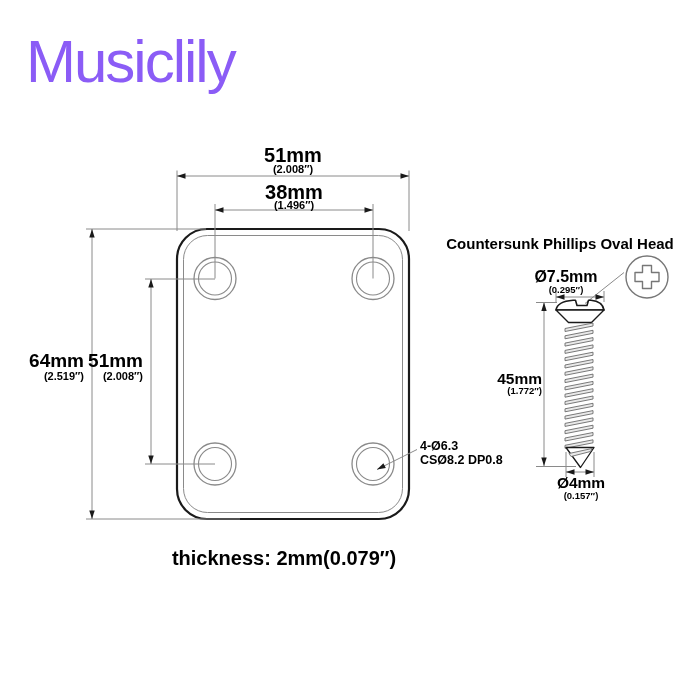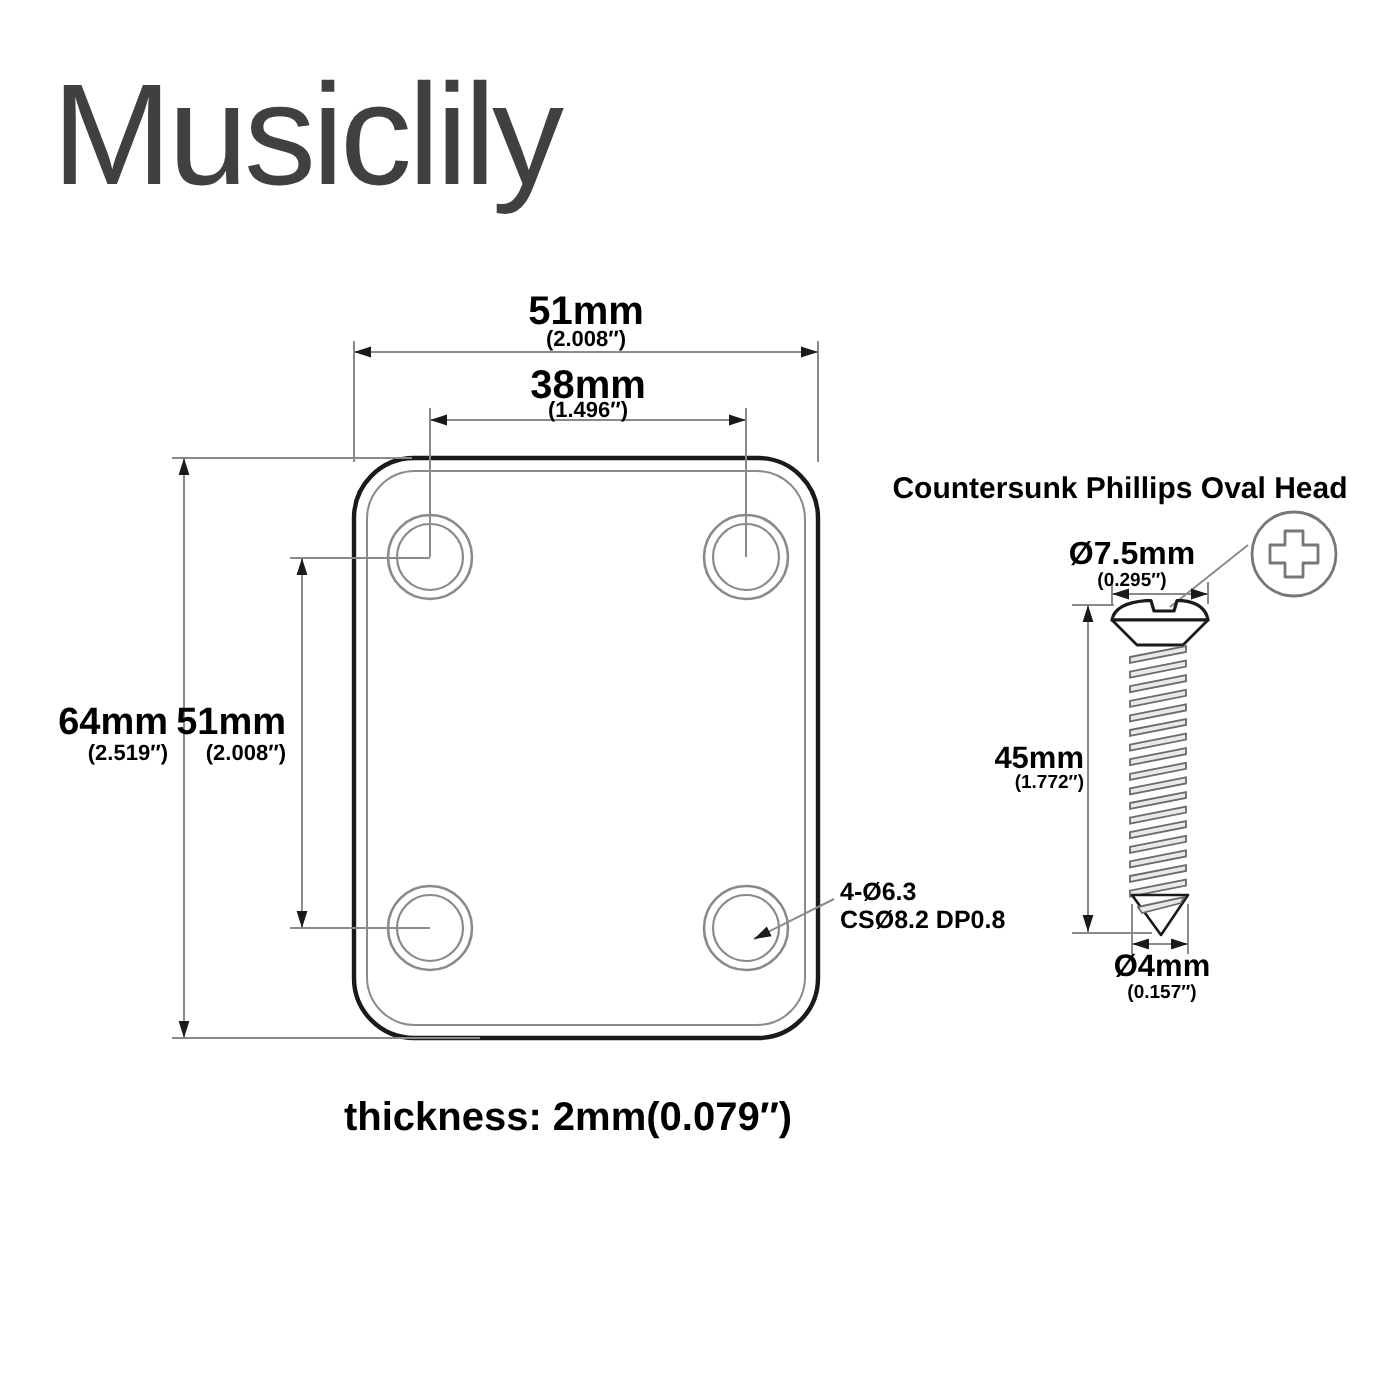--- a/index.html
+++ b/index.html
@@ -1,22 +1,22 @@
 <!DOCTYPE html>
 <html><head>
 <meta charset="utf-8">
 <style>
   html,body { margin:0; padding:0; background:#fff; }
   .page {
     position:relative; width:700px; height:700px; background:#ffffff;
     overflow:hidden; font-family:"Liberation Sans", sans-serif;
   }
   .logo {
-    position:absolute; left:26px; top:32px; font-size:72px; font-weight:400;
-    letter-spacing:-2px; color:#404040; line-height:1; white-space:nowrap;
+    position:absolute; left:26px; top:32px; font-size:60px; font-weight:400;
+    letter-spacing:-2px; color:#8b5cf6; line-height:1; white-space:nowrap;
   }
   svg text { fill:#000; font-family:"Liberation Sans", sans-serif; font-weight:700; }
   .dim-main  { font-size:20px; }
   .dim-main2 { font-size:19px; }
   .dim-sub   { font-size:11px; }
   .callout   { font-size:12.5px; }
   .note      { font-size:20px; }
   .screw-title { font-size:15px; }
   .screw-main  { font-size:15.5px; }
   .screw-sub   { font-size:9.5px; }

